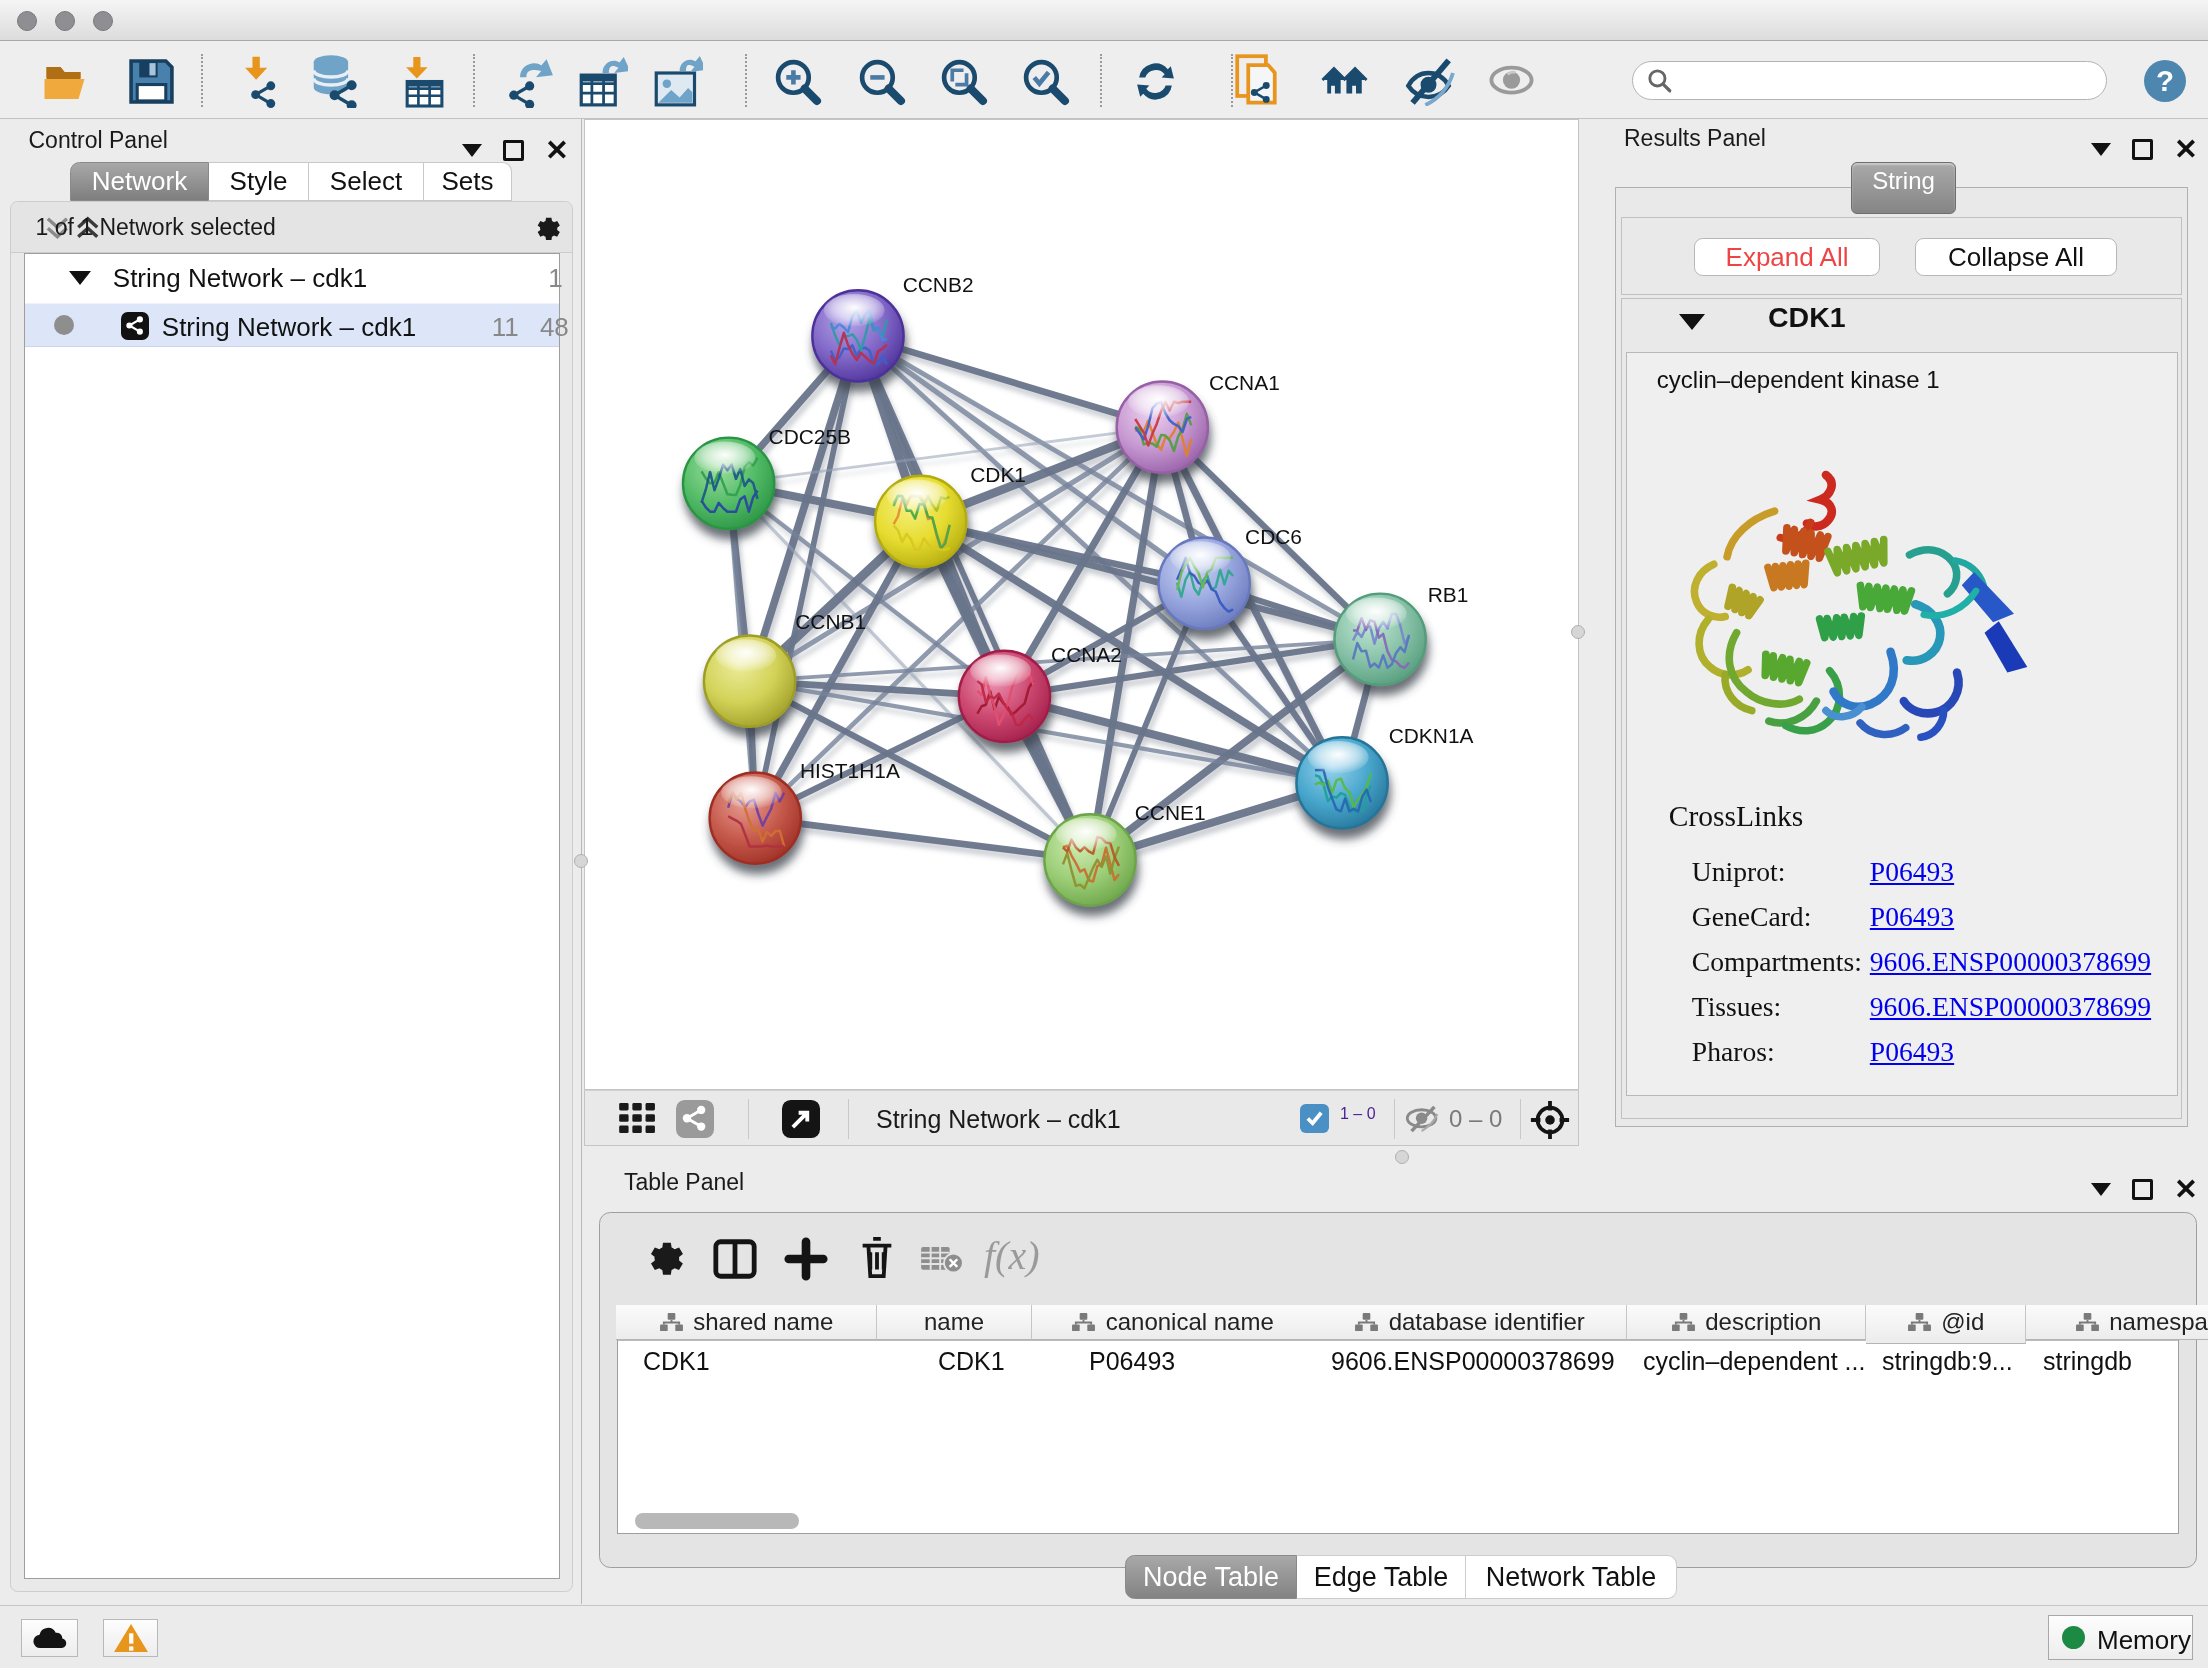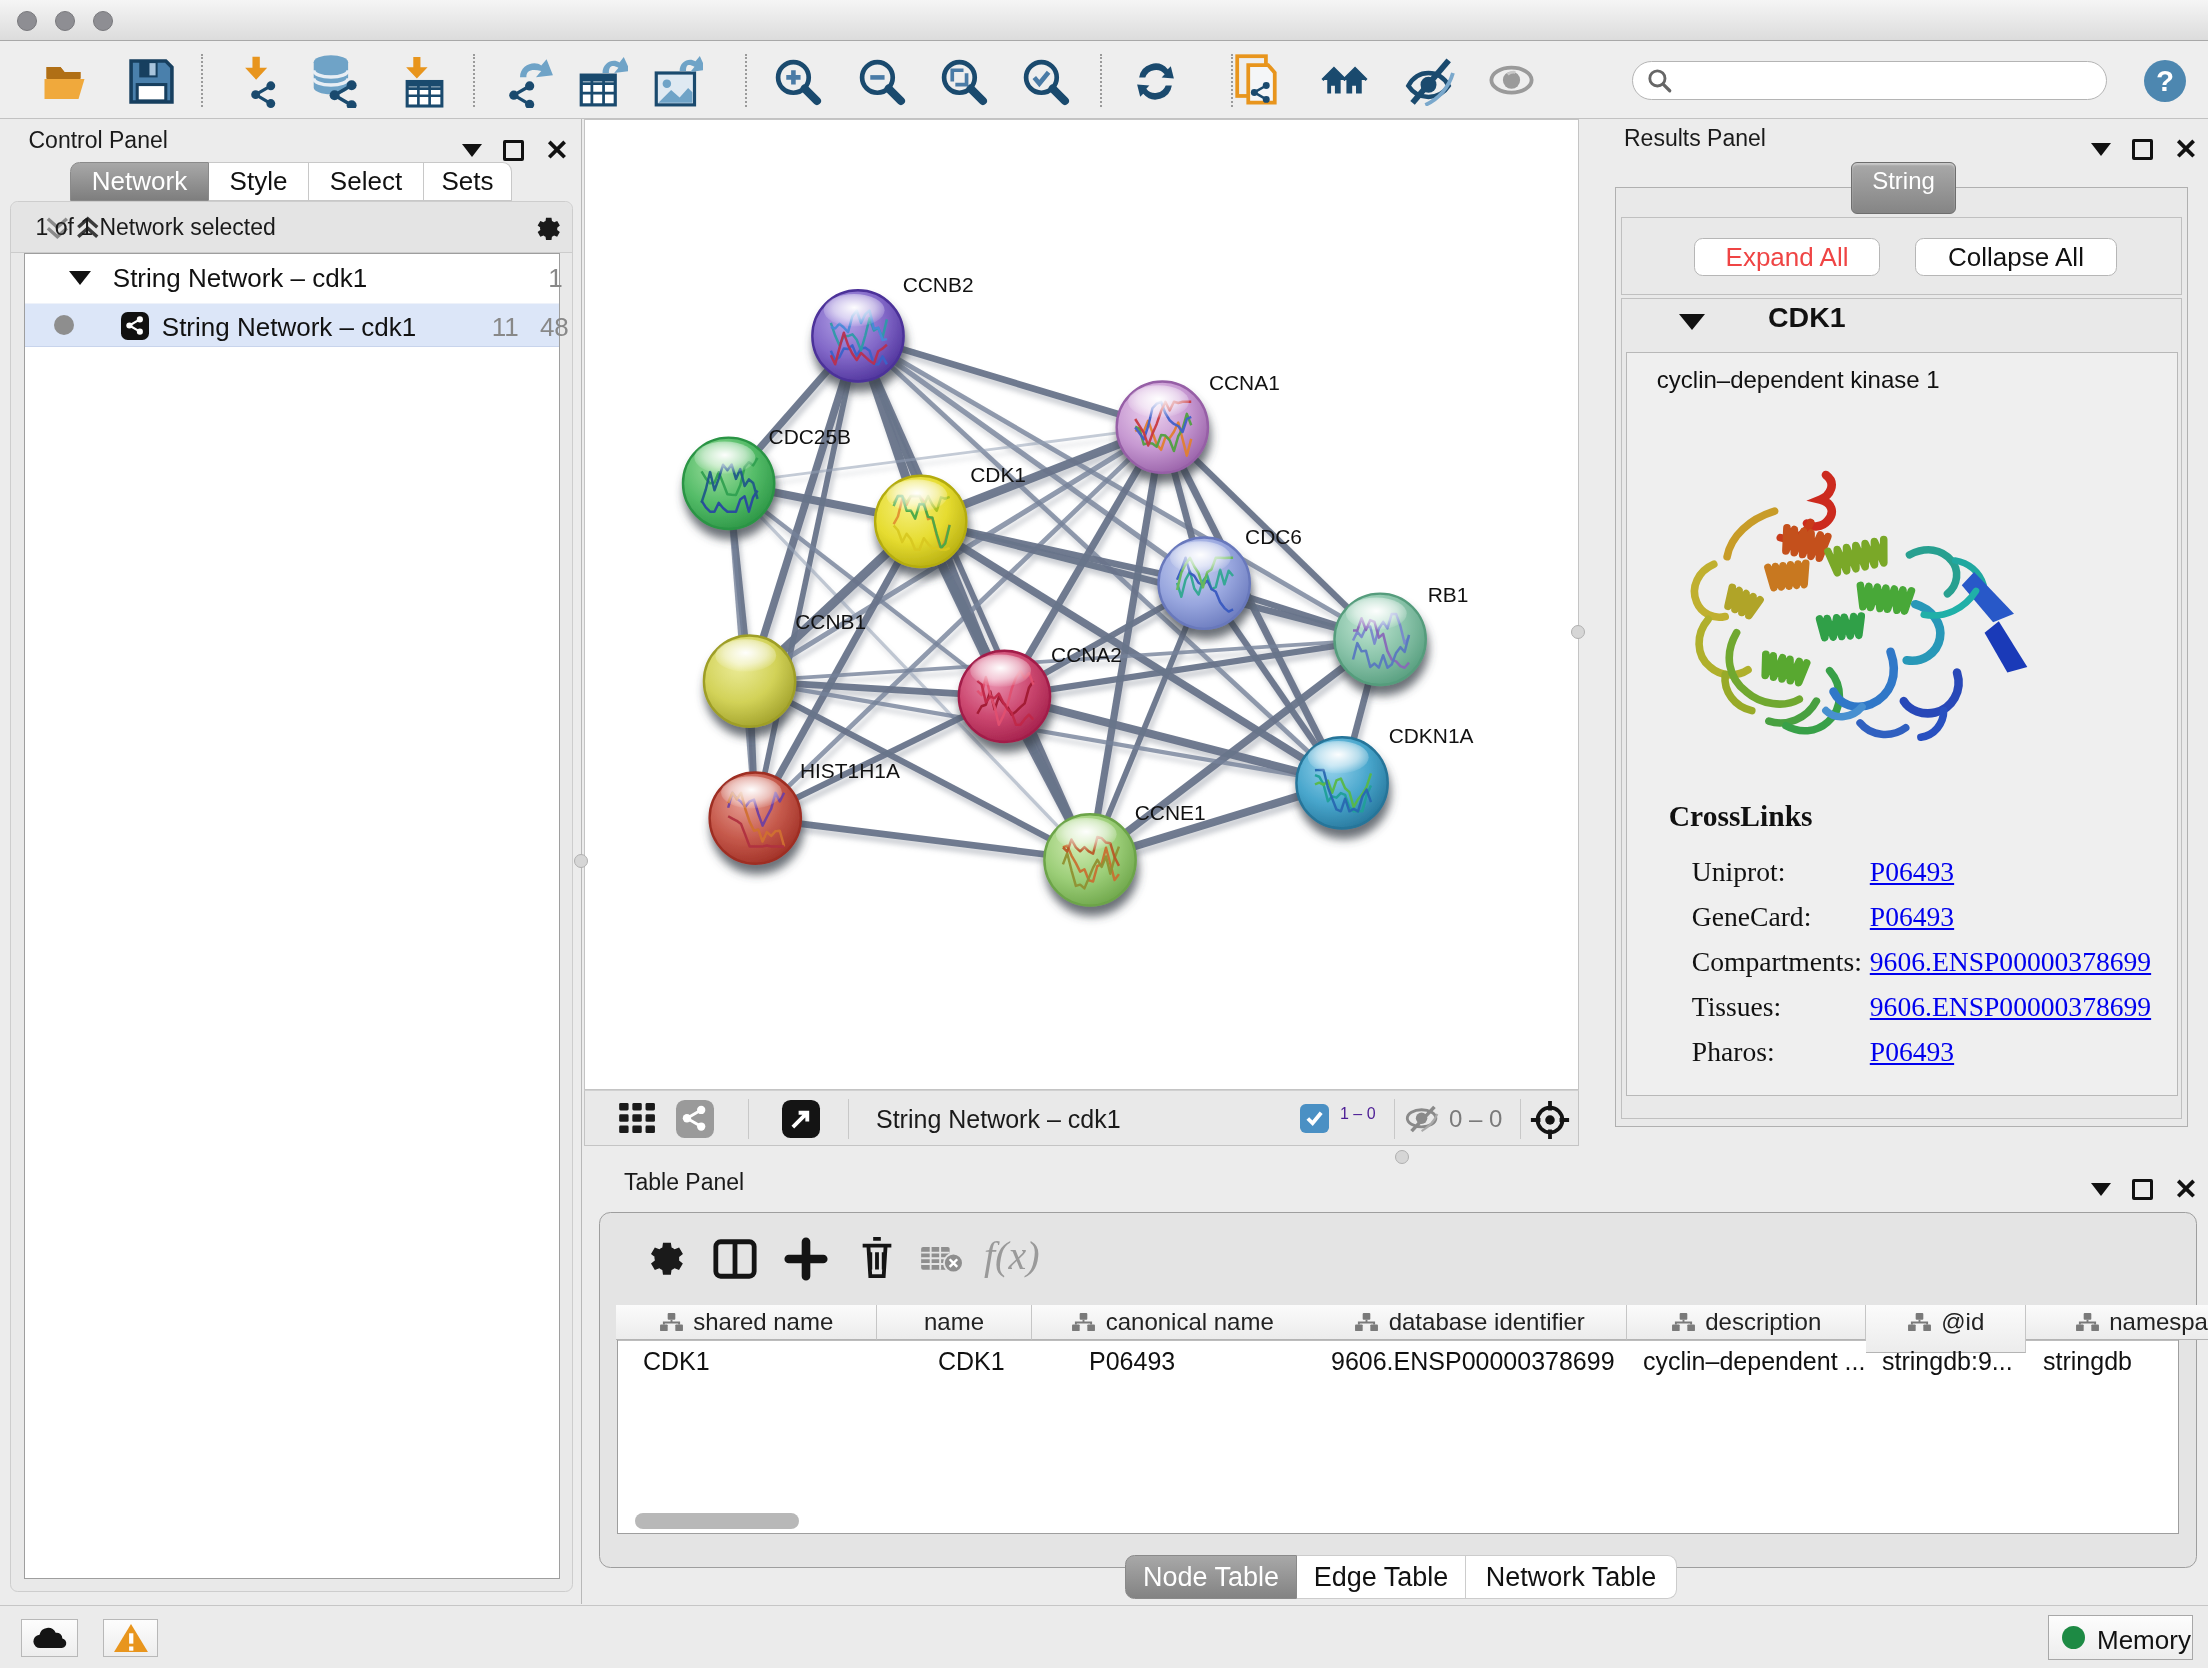--- a/index.html
+++ b/index.html
@@ -585,21 +585,21 @@
 <path d="M318 108 l42 44 -22 9 -33 -39z" fill="#2858c8" stroke="none"></path>
 <path d="M344 160 l30 48 -21 6 -24 -42z" fill="#1a3ab8" stroke="none"></path>
 <path d="M230 192 c9 25 0 46 -20 55 c-17 7 -33 1 -40 -13" stroke="#3078c8" stroke-width="9"></path>
 <path d="M200 250 c-10 12 -28 14 -38 4" stroke="#4890d0" stroke-width="8"></path>
 <path d="M300 214 c6 19 -5 38 -23 42 c-13 3 -27 -2 -33 -12" stroke="#2848b8" stroke-width="9"></path>
 <path d="M320 128 c-12 19 -33 29 -55 25" stroke="#20b0a8" stroke-width="7"></path>
 <path d="M246 272 c-15 11 -37 9 -48 -5" stroke="#3060c0" stroke-width="8"></path>
 <path d="M286 254 c0 14 -10 26 -24 28" stroke="#2850c0" stroke-width="8"></path>
 </g>
         </svg>
-      <div class="abs" style="left:42px;top:447px;font-family:'Liberation Serif',serif;font-size:29.5px;font-weight:bold;color:#111">CrossLinks</div>
+      <div class="abs" style="left:42px;top:447px;font-family:'Liberation Serif',serif;font-size:29.5px;font-weight:normal;color:#111">CrossLinks</div>
       <div class="abs" style="left:65px;top:496px;font-family:'Liberation Serif',serif;font-size:27.6px;color:#111;line-height:45px">
         Uniprot:<br>GeneCard:<br>Compartments:<br>Tissues:<br>Pharos:
       </div>
       <div class="abs" style="left:243px;top:496px;font-family:'Liberation Serif',serif;font-size:27.6px;color:#0000ee;line-height:45px;text-decoration:underline">
         P06493<br>P06493<br>9606.ENSP00000378699<br>9606.ENSP00000378699<br>P06493
       </div>
     </div>
   </div>
 </div>
 
@@ -699,21 +699,21 @@
       </g>
     </svg>database identifier</div>
 <div class="abs" style="left:1627px;top:1305px;width:239px;height:35px;background:linear-gradient(#fbfbfb,#ececec);border-right:1.9px solid #c6c6c6;border-bottom:1px solid #b4b4b4;text-align:center;font-size:24px;color:#222;line-height:34px;overflow:hidden;white-space:nowrap"><svg width="25" height="21" viewBox="0 0 26 22" style="vertical-align:-2.9px;margin-right:9.5px">
       <g fill="#7a7a7a">
         <rect x="9" y="1" width="8" height="7" rx="1"></rect>
         <rect x="1" y="13" width="8" height="7" rx="1"></rect>
         <rect x="17" y="13" width="8" height="7" rx="1"></rect>
         <path d="M13 8 v3 M5 13 v-2 h16 v2" stroke="#7a7a7a" stroke-width="2" fill="none"></path>
       </g>
     </svg>description</div>
-<div class="abs" style="left:1866px;top:1305px;width:160px;height:48px;background:linear-gradient(#fbfbfb,#ececec);border-right:1.9px solid #c6c6c6;border-bottom:1px solid #b4b4b4;text-align:center;font-size:24px;color:#222;line-height:34px;overflow:hidden;white-space:nowrap"><svg width="25" height="21" viewBox="0 0 26 22" style="vertical-align:-2.9px;margin-right:9.5px">
+<div class="abs" style="left:1866px;top:1305px;width:160px;height:39px;background:linear-gradient(#fbfbfb,#ececec);border-right:1.9px solid #c6c6c6;border-bottom:1px solid #b4b4b4;text-align:center;font-size:24px;color:#222;line-height:34px;overflow:hidden;white-space:nowrap"><svg width="25" height="21" viewBox="0 0 26 22" style="vertical-align:-2.9px;margin-right:9.5px">
       <g fill="#7a7a7a">
         <rect x="9" y="1" width="8" height="7" rx="1"></rect>
         <rect x="1" y="13" width="8" height="7" rx="1"></rect>
         <rect x="17" y="13" width="8" height="7" rx="1"></rect>
         <path d="M13 8 v3 M5 13 v-2 h16 v2" stroke="#7a7a7a" stroke-width="2" fill="none"></path>
       </g>
     </svg>@id</div>
 <div class="abs" style="left:2026px;top:1305px;width:257px;height:35px;background:linear-gradient(#fbfbfb,#ececec);border-right:1.9px solid #c6c6c6;border-bottom:1px solid #b4b4b4;text-align:center;font-size:24px;color:#222;line-height:34px;overflow:hidden;white-space:nowrap"><svg width="25" height="21" viewBox="0 0 26 22" style="vertical-align:-2.9px;margin-right:9.5px">
       <g fill="#7a7a7a">
         <rect x="9" y="1" width="8" height="7" rx="1"></rect>

